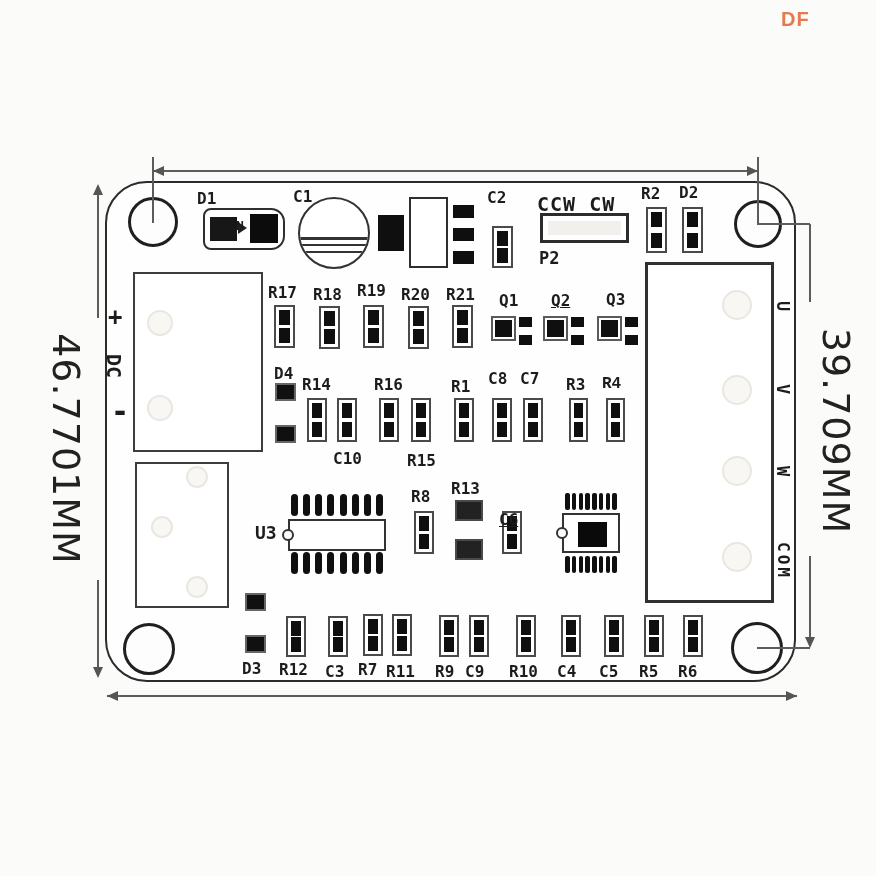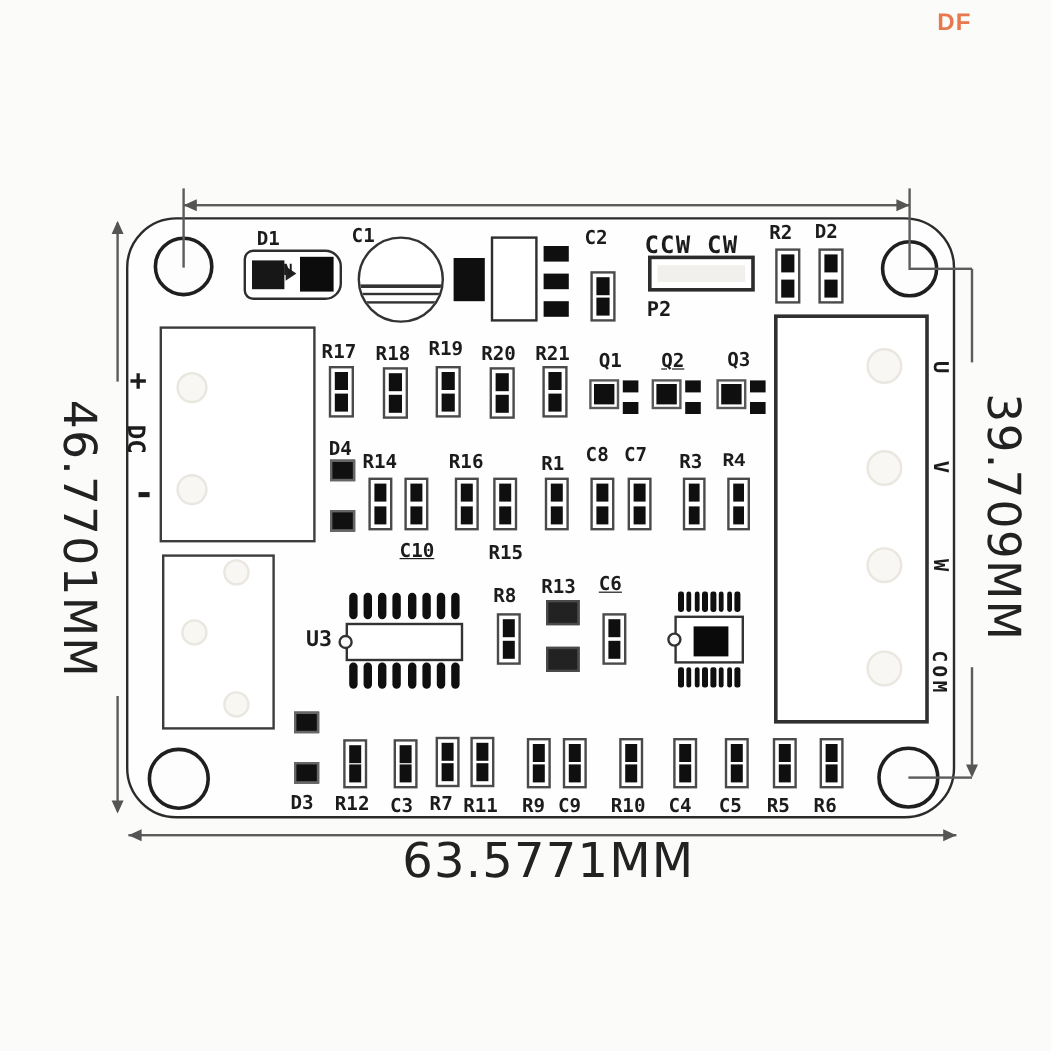--- a/index.html
+++ b/index.html
@@ -61,21 +61,20 @@
   .txt{position:absolute;white-space:nowrap;color:#1c1c1c;}
   .txt.mono{font-family:"DejaVu Sans Mono",monospace;}
   .txt.vert{transform:translate(-50%,-50%) rotate(90deg);}
 </style>
 </head>
 <body>
 
 <div id="stage">
   <div id="watermark" style="color: rgb(232, 121, 78);">DF</div>
   <div id="board"></div>
-  <div id="dim-bottom" class="dim">63.5771MM</div>
   <div id="dim-left" class="dim">46.7701MM</div>
   <div id="dim-right" class="dim">39.709MM</div>
 <div class="hole" style="left: 118px; top: 197px; width: 50px; height: 50px;"></div>
     <div class="hole" style="left: 724px; top: 200px; width: 48px; height: 48px;"></div>
     <div class="hole" style="left: 113px; top: 623px; width: 52px; height: 52px;"></div>
     <div class="hole" style="left: 721px; top: 622px; width: 52px; height: 52px;"></div>
     <div class="comp c-conn" style="left: 123px; top: 272px; width: 130px; height: 180px;"></div>
     <div class="comp c-conn" style="left: 125px; top: 462px; width: 94px; height: 146px;"></div>
     <div class="comp c-conn3" style="left: 635px; top: 262px; width: 129px; height: 341px;"></div>
     <div class="comp c-ghost" style="left: 712px; top: 290px; width: 30px; height: 30px;"></div>
@@ -315,46 +314,46 @@
     <div class="ln" style="left: 799px; top: 556px; width: 2px; height: 90px;"></div>
     <div class="ln" style="left: 748px; top: 223px; width: 52px; height: 2px;"></div>
     <div class="ln" style="left: 747px; top: 647px; width: 53px; height: 2px;"></div>
     <div class="arr arr-left" style="left: 143px; top: 166px;"></div>
     <div class="arr arr-right" style="left: 737px; top: 166px;"></div>
     <div class="arr arr-left" style="left: 97px; top: 691px;"></div>
     <div class="arr arr-right" style="left: 776px; top: 691px;"></div>
     <div class="arr arr-up" style="left: 83px; top: 184px;"></div>
     <div class="arr arr-down" style="left: 83px; top: 667px;"></div>
     <div class="arr arr-down" style="left: 795px; top: 637px;"></div>
-    <div class="ref" style="left: 204px; top: 189px;">D1</div>
+    <div class="ref" style="left: 187px; top: 189px;">D1</div>
     <div class="ref" style="left: 283px; top: 187px;">C1</div>
     <div class="ref" style="left: 477px; top: 188px;">C2</div>
     <div class="ref" style="left: 631px; top: 184px;">R2</div>
     <div class="ref" style="left: 669px; top: 183px;">D2</div>
     <div class="ref" style="left: 258px; top: 283px;">R17</div>
     <div class="ref" style="left: 303px; top: 285px;">R18</div>
     <div class="ref" style="left: 347px; top: 281px;">R19</div>
     <div class="ref" style="left: 391px; top: 285px;">R20</div>
     <div class="ref" style="left: 436px; top: 285px;">R21</div>
     <div class="ref" style="left: 489px; top: 291px;">Q1</div>
     <div class="ref" style="left: 541px; top: 291px; text-decoration: underline;">Q2</div>
     <div class="ref" style="left: 596px; top: 290px;">Q3</div>
     <div class="ref" style="left: 264px; top: 364px;">D4</div>
     <div class="ref" style="left: 292px; top: 375px;">R14</div>
     <div class="ref" style="left: 364px; top: 375px;">R16</div>
     <div class="ref" style="left: 441px; top: 377px;">R1</div>
     <div class="ref" style="left: 478px; top: 369px;">C8</div>
     <div class="ref" style="left: 510px; top: 369px;">C7</div>
     <div class="ref" style="left: 556px; top: 375px;">R3</div>
     <div class="ref" style="left: 592px; top: 375px; font-family: Liberation Mono, monospace;">R4</div>
-    <div class="ref" style="left: 323px; top: 449px; text-decoration: underline;">C10</div>
+    <div class="ref" style="left: 323px; top: 449px;">C10</div>
     <div class="ref" style="left: 397px; top: 451px; text-align: center;">R15</div>
     <div class="ref" style="left: 401px; top: 487px;">R8</div>
     <div class="ref" style="left: 441px; top: 479px;">R13</div>
-    <div class="ref" style="left: 489px; top: 477px; text-decoration: underline;">C6</div>
+    <div class="ref" style="left: 489px; top: 510px; text-decoration: underline;">C6</div>
     <div class="ref" style="left: 232px; top: 659px;">D3</div>
     <div class="ref" style="left: 269px; top: 660px;">R12</div>
     <div class="ref" style="left: 315px; top: 662px;">C3</div>
     <div class="ref" style="left: 348px; top: 660px;">R7</div>
     <div class="ref" style="left: 376px; top: 662px;">R11</div>
     <div class="ref" style="left: 425px; top: 662px;">R9</div>
     <div class="ref" style="left: 455px; top: 662px;">C9</div>
     <div class="ref" style="left: 499px; top: 662px;">R10</div>
     <div class="ref" style="left: 547px; top: 662px;">C4</div>
     <div class="ref" style="left: 589px; top: 662px;">C5</div>

